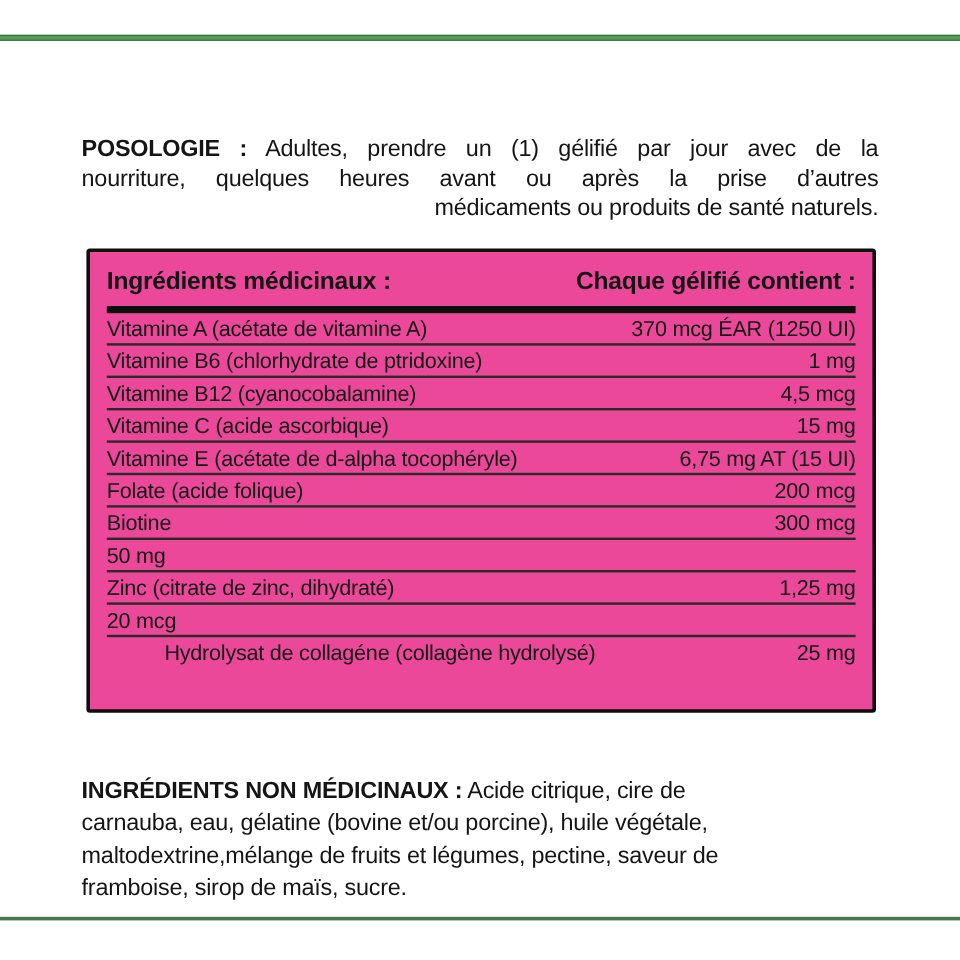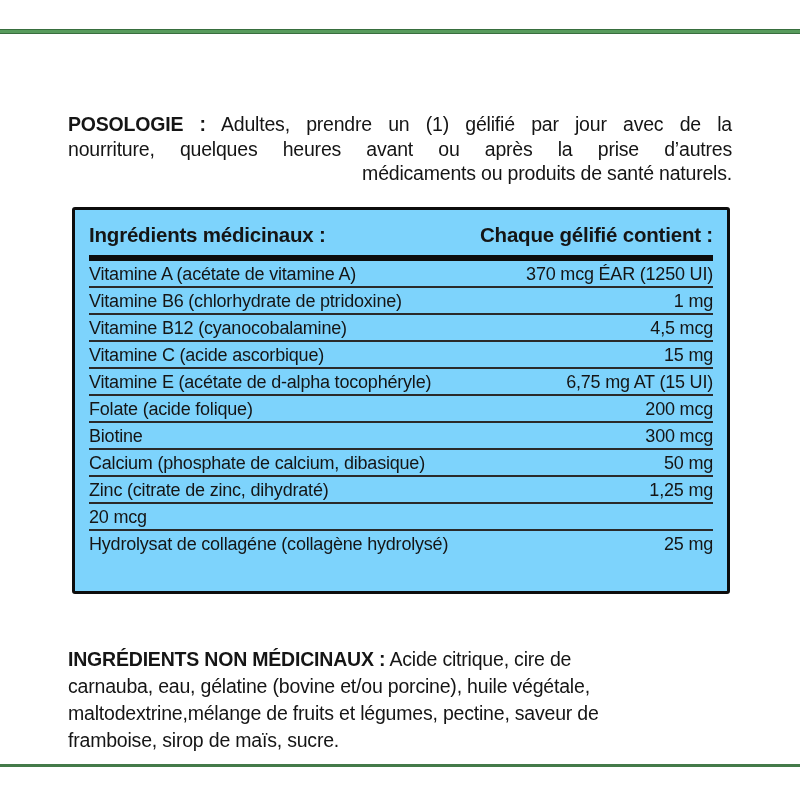--- a/index.html
+++ b/index.html
@@ -55,21 +55,21 @@
   
   .panel {
     position: absolute;
     left: 72px;
     top: 207px;
     width: 658px;
     height: 387px;
     border: 3px solid #0d0d0d;
     border-radius: 3px;
     padding: 4px 14px 0 14px;
-    background: #7dd3fc;
+    background: #ec4899;
   }
   .panel-header {
     display: flex;
     justify-content: space-between;
     align-items: baseline;
     font-size: 20.5px;
     letter-spacing: -0.2px;
     padding: 9px 0 8px 0;
   }
   .panel-header .hleft { font-weight: bold; }
@@ -82,21 +82,21 @@
   .row {
     display: flex;
     justify-content: space-between;
     align-items: baseline;
     font-size: 18px;
     line-height: 19px;
     letter-spacing: -0.2px;
     padding: 4px 0 2px 0;
     border-bottom: 2px solid #2a2a2a;
   }
-  .row:last-child { border-bottom: none; }
+  .row:last-child { border-bottom: none; margin-left: 48px; }
   .row .iname { text-align: left; white-space: nowrap; }
   .row .iamount { text-align: right; white-space: nowrap; }
   
   .nonmed {
     position: absolute;
     left: 68px;
     top: 646px;
     width: 670px;
     font-size: 19.5px;
     line-height: 27px;
@@ -147,21 +147,20 @@
         </div>
       <div class="row">
           <span class="iname">Folate (acide folique)</span>
           <span class="iamount">200 mcg</span>
         </div>
       <div class="row">
           <span class="iname">Biotine</span>
           <span class="iamount">300 mcg</span>
         </div>
       <div class="row">
-          <span class="iname">Calcium (phosphate de calcium, dibasique)</span>
           <span class="iamount">50 mg</span>
         </div>
       <div class="row">
           <span class="iname">Zinc (citrate de zinc, dihydraté)</span>
           <span class="iamount">1,25 mg</span>
         </div>
       <div class="row">
           <span class="iamount">20 mcg</span>
         </div>
       <div class="row">

